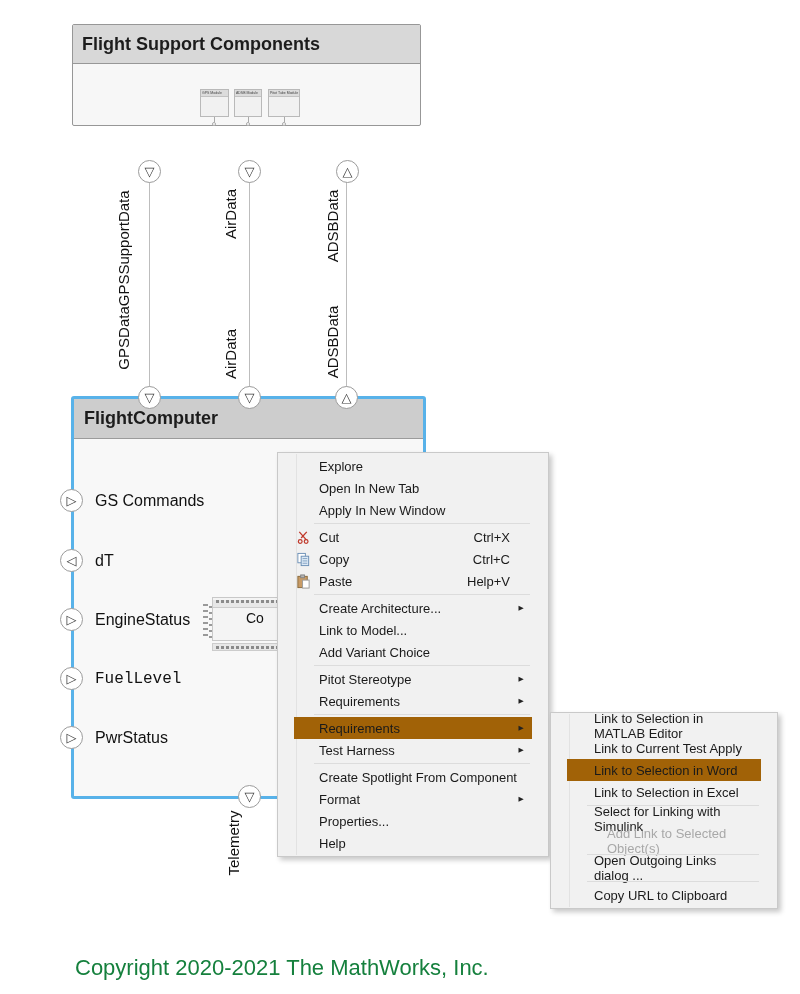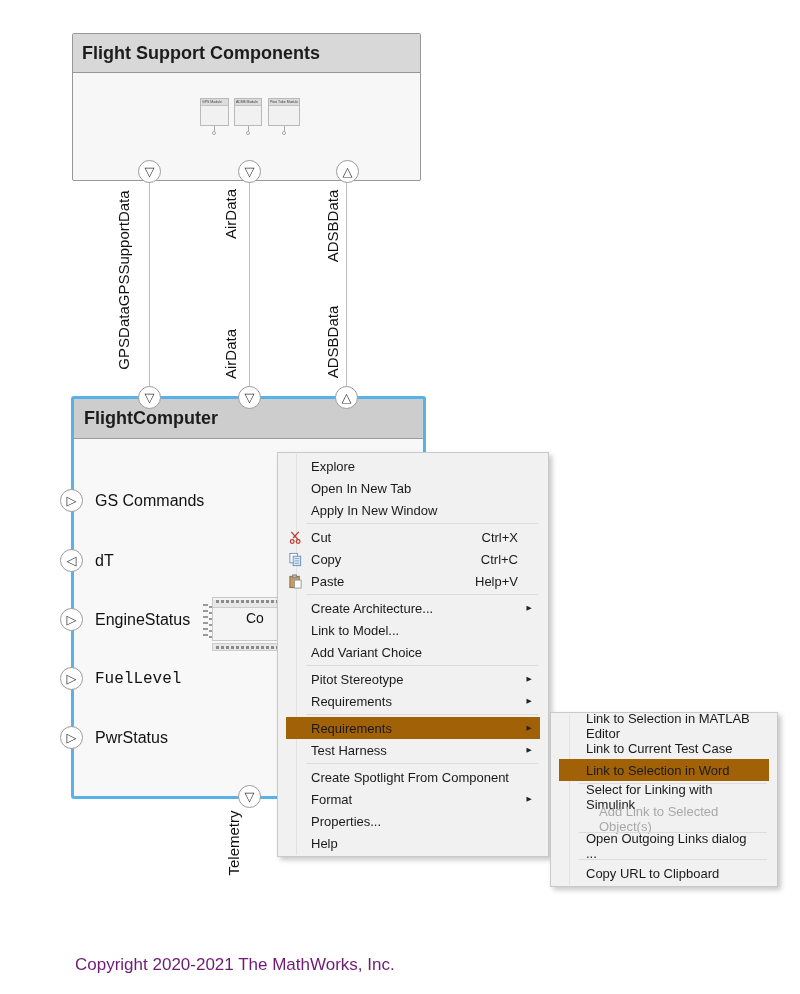--- a/index.html
+++ b/index.html
@@ -41,45 +41,45 @@
   .smudge { height:3px; margin:2px 0 0 3px; width:55%;
     background:repeating-linear-gradient(90deg,#8a8a8a 0 3px,transparent 3px 5px); }
   .ic-label { position:absolute; left:33px; top:12px; font-size:14px; color:#111; }
   .ic-strip { position:absolute; left:212px; top:643px; width:125px; height:8px;
     background:#e7e7e7; border:1px solid #cccccc; }
   .ic-ports { position:absolute; width:5px;
     background:repeating-linear-gradient(180deg,#9a9a9a 0 2px,transparent 2px 6px); }
 
   
   .menu { position:absolute; background:#f1f1f1; border:1px solid #c9c9c9;
-    box-shadow:3px 3px 5px rgba(0,0,0,0.22); padding:2px 8px; }
+    box-shadow:3px 3px 5px rgba(0,0,0,0.22); padding:2px 16px; }
   .gutter { position:absolute; top:1px; bottom:1px; left:18px; width:1px; background:#e2e2e2; }
   .mi { position:relative; height:22px; display:flex; align-items:center;
     padding:0 10px 0 25px; font-size:13px; color:#1a1a1a; }
   .sub .mi { padding-left:27px; }
   .mi.hl { background:#a16207; }
   .mi.dis { color:#a8a8a8;margin-left:13px; }
   .sc { margin-left:auto; padding-right:12px; }
   .arr { position:absolute; right:7px; top:50%; transform:translateY(-50%) scale(0.62);
     font-size:11px; color:#222; }
   .msep { position:relative; height:5px; }
   .msep::after { content:""; position:absolute; left:20px; right:2px; top:2px;
     border-top:1px solid #dcdcdc; }
   .micon { position:absolute; left:2px; top:4px; width:15px; height:15px; }
 
-  .copyright { position:absolute; left:75px; top:955px; font-size:17px; color:#701a75; }
+  .copyright { position:absolute; left:75px; top:955px; font-size:22px; color:#15803d; }
 </style>
 </head>
 <body>
 
 <div class="vline" style="left:149px; top:172px; height:226px;"></div>
 <div class="vline" style="left:249px; top:172px; height:226px;"></div>
 <div class="vline" style="left:346px; top:172px; height:226px;"></div>
 
-<div class="blk" style="left:72px; top:33px; width:349px; height:148px;">
+<div class="blk" style="left:72px; top:24px; width:349px; height:102px;">
   <div class="blk-hd">
     <span>Flight Support Components</span>
   </div>
   <div class="mod" style="left:127px; top:64px; width:29px; height:28px;">
     <div class="mod-hd">GPS Module</div>
   </div>
   <div class="mod" style="left:161px; top:64px; width:28px; height:28px;">
     <div class="mod-hd">ADSB Module</div>
   </div>
   <div class="mod" style="left:195px; top:64px; width:32px; height:28px;">
@@ -250,25 +250,28 @@
       <span>Help</span>
     </div>
 </div>
 
 <div class="menu sub" style="left:550px; top:712px; width:228px;">
   <div class="gutter"></div>
   <div class="mi">
       <span>Link to Selection in MATLAB Editor</span>
     </div>
   <div class="mi">
-      <span>Link to Current Test Case</span>
+      <span>Link to Current Test Apply</span>
     </div>
   <div class="mi hl">
       <span>Link to Selection in Word</span>
     </div>
+  <div class="mi">
+      <span>Link to Selection in Excel</span>
+    </div>
   <div class="msep"></div>
   <div class="mi">
       <span>Select for Linking with Simulink</span>
     </div>
   <div class="mi dis">
       <span>Add Link to Selected Object(s)</span>
     </div>
   <div class="msep"></div>
   <div class="mi">
       <span>Open Outgoing Links dialog ...</span>

